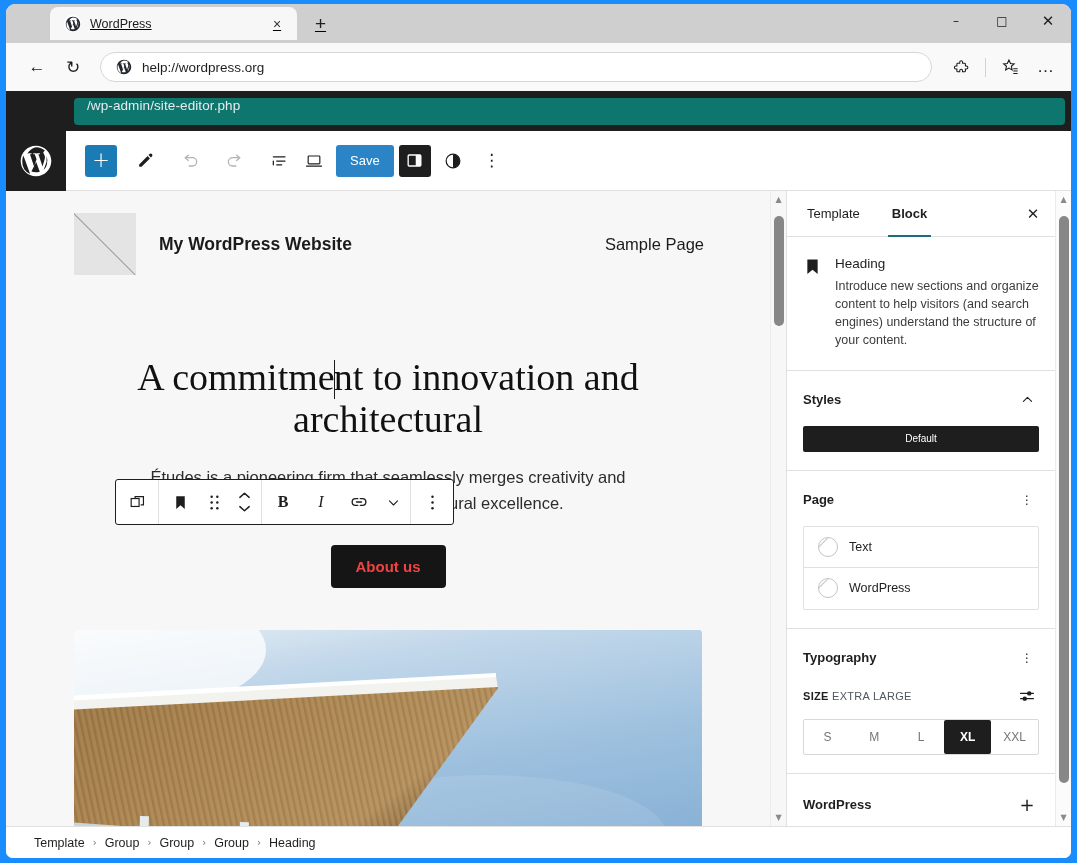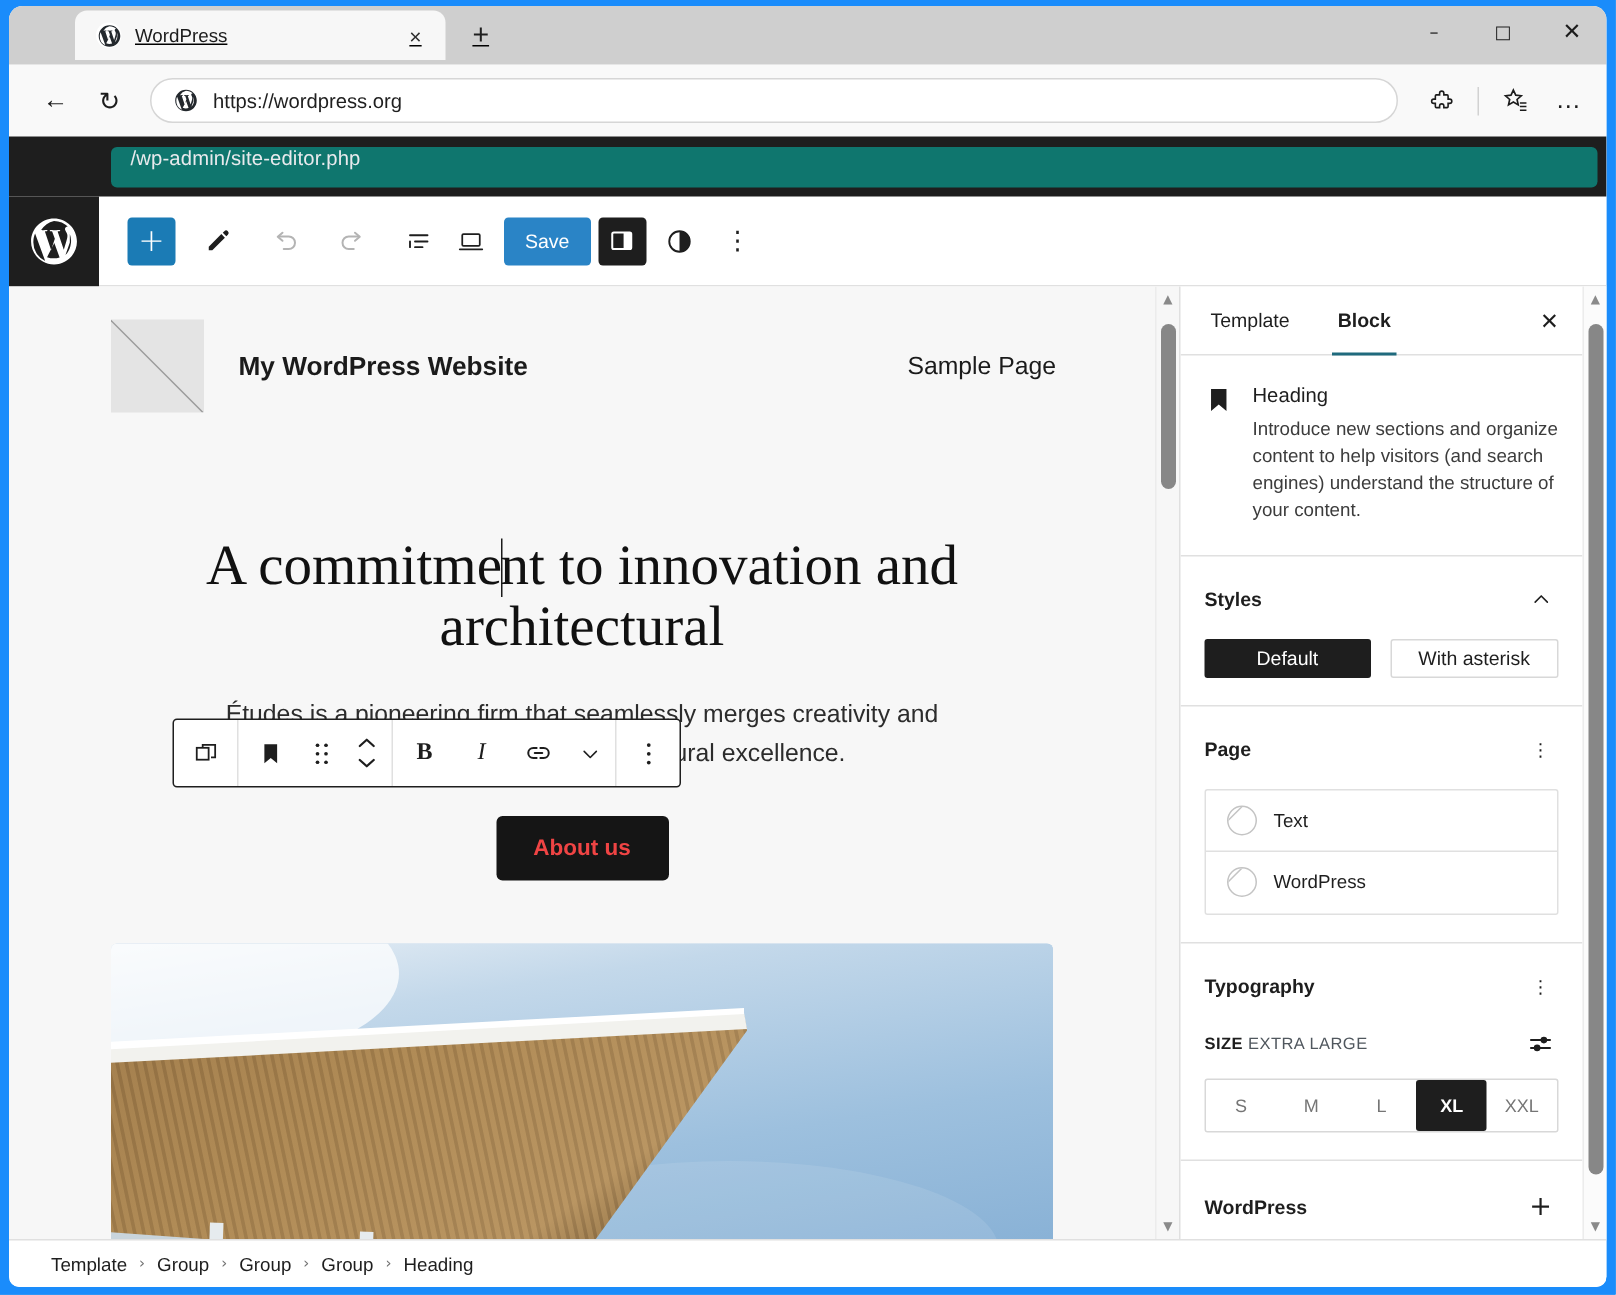--- a/index.html
+++ b/index.html
@@ -336,21 +336,21 @@
     width: 24px; height: 24px;
     display: flex; align-items: center; justify-content: center;
     color: #1e1e1e; font-size: 12px;
     font-family: "DejaVu Sans", sans-serif;
   }
 
   #style-variations { display: flex; gap: 13px; }
   .style-chip {
     flex: 1 1 0; height: 26px; border-radius: 2px;
     display: flex; align-items: center; justify-content: center;
-    font-size: 13px;
+    font-size: 10px;
   }
   .style-chip.selected { background: #1e1e1e; color: #fff; }
   .style-chip.unselected { background: #fff; color: #1e1e1e; border: 1px solid #d8d8d8; }
 
   #color-rows { border: 1px solid #e0e0e0; border-radius: 2px; }
   .color-row {
     height: 41px; display: flex; align-items: center; gap: 11px;
     padding: 0 14px; border-bottom: 1px solid #e0e0e0;
   }
   .color-row:last-child { border-bottom: none; }
@@ -434,21 +434,21 @@
 
   <div id="toolbar">
     <div class="nav-btn">←</div>
     <div class="nav-btn">↻</div>
     <div id="omnibox">
       <span id="omnibox-icon">
         <svg width="16" height="16" viewBox="0 0 24 24" fill="#23282d">
               <path d="M12 1.2C6.04 1.2 1.2 6.04 1.2 12S6.04 22.8 12 22.8 22.8 17.96 22.8 12 17.96 1.2 12 1.2zm0 1.1c2.6 0 4.95 1.05 6.66 2.74-.35-.1-.78-.05-1.1.2-.45.35-.5 1-.2 1.55.3.55.75 1.25.9 2.05.15.85-.1 1.85-.45 3.05l-1.2 4-2.9-8.6c.48-.03.92-.08.92-.08.43-.05.38-.69-.05-.66 0 0-1.3.1-2.13.1-.78 0-2.1-.1-2.1-.1-.44-.03-.49.63-.06.66 0 0 .42.05.85.08l1.25 3.42-1.75 5.25-2.92-8.67c.48-.03.92-.08.92-.08.43-.05.38-.69-.05-.66 0 0-1.3.1-2.13.1-.15 0-.33 0-.52-.01A9.66 9.66 0 0 1 12 2.3zM3.1 8.2l4.75 13A9.7 9.7 0 0 1 2.3 12c0-1.35.28-2.64.8-3.8zm9.05 4.5l2.45 6.7c.02.04.04.08.06.11a9.68 9.68 0 0 1-5.93-.15l3.42-6.66zm7.3-4.27a9.6 9.6 0 0 1 .25 5.8c-.4 1.6-1.2 3.02-2.3 4.14l2.05-5.9z"></path>
             </svg>
       </span>
-      <span id="omnibox-url">https://wordpress.org</span>
+      <span id="omnibox-url">help://wordpress.org</span>
     </div>
     <div class="tb-icon">
       <svg width="17" height="17" viewBox="0 0 24 24" fill="none" stroke="#1c1c1c" stroke-width="1.5">
             <path d="M9.5 4.5a2 2 0 0 1 4 0V6h3a1 1 0 0 1 1 1v3h1.5a2 2 0 0 1 0 4H17.5v3a1 1 0 0 1-1 1h-3v-1.5a2 2 0 0 0-4 0V18h-3a1 1 0 0 1-1-1v-3H4a2 2 0 0 1 0-4h1.5V7a1 1 0 0 1 1-1h3V4.5z"></path>
           </svg>
     </div>
     <div class="tb-sep"></div>
     <div class="tb-icon">
       <svg width="19" height="19" viewBox="0 0 24 24" fill="none" stroke="#1c1c1c" stroke-width="1.4">
             <path d="M10 2.6l2 4.3 4.6.5-3.5 3.1 1 4.6L10 12.7 5.9 15.1l1-4.6L3.4 7.4 8 6.9z"></path>
@@ -697,21 +697,20 @@
           <div class="sec-head">
             <span class="sec-title">Styles</span>
             <span class="sec-ctl">
               <svg width="15" height="15" viewBox="0 0 24 24" fill="none" stroke="#1e1e1e" stroke-width="1.7" stroke-linecap="round" stroke-linejoin="round">
                     <polyline points="5.5,15 12,8.5 18.5,15"></polyline>
                   </svg>
             </span>
           </div>
           <div id="style-variations">
             <div class="style-chip selected">Default</div>
-            <div class="style-chip unselected">With asterisk</div>
           </div>
         </div>
 
         <div class="sb-section">
           <div class="sec-head">
             <span class="sec-title">Page</span>
             <span class="sec-ctl">⋮</span>
           </div>
           <div id="color-rows">
             <div class="color-row">

